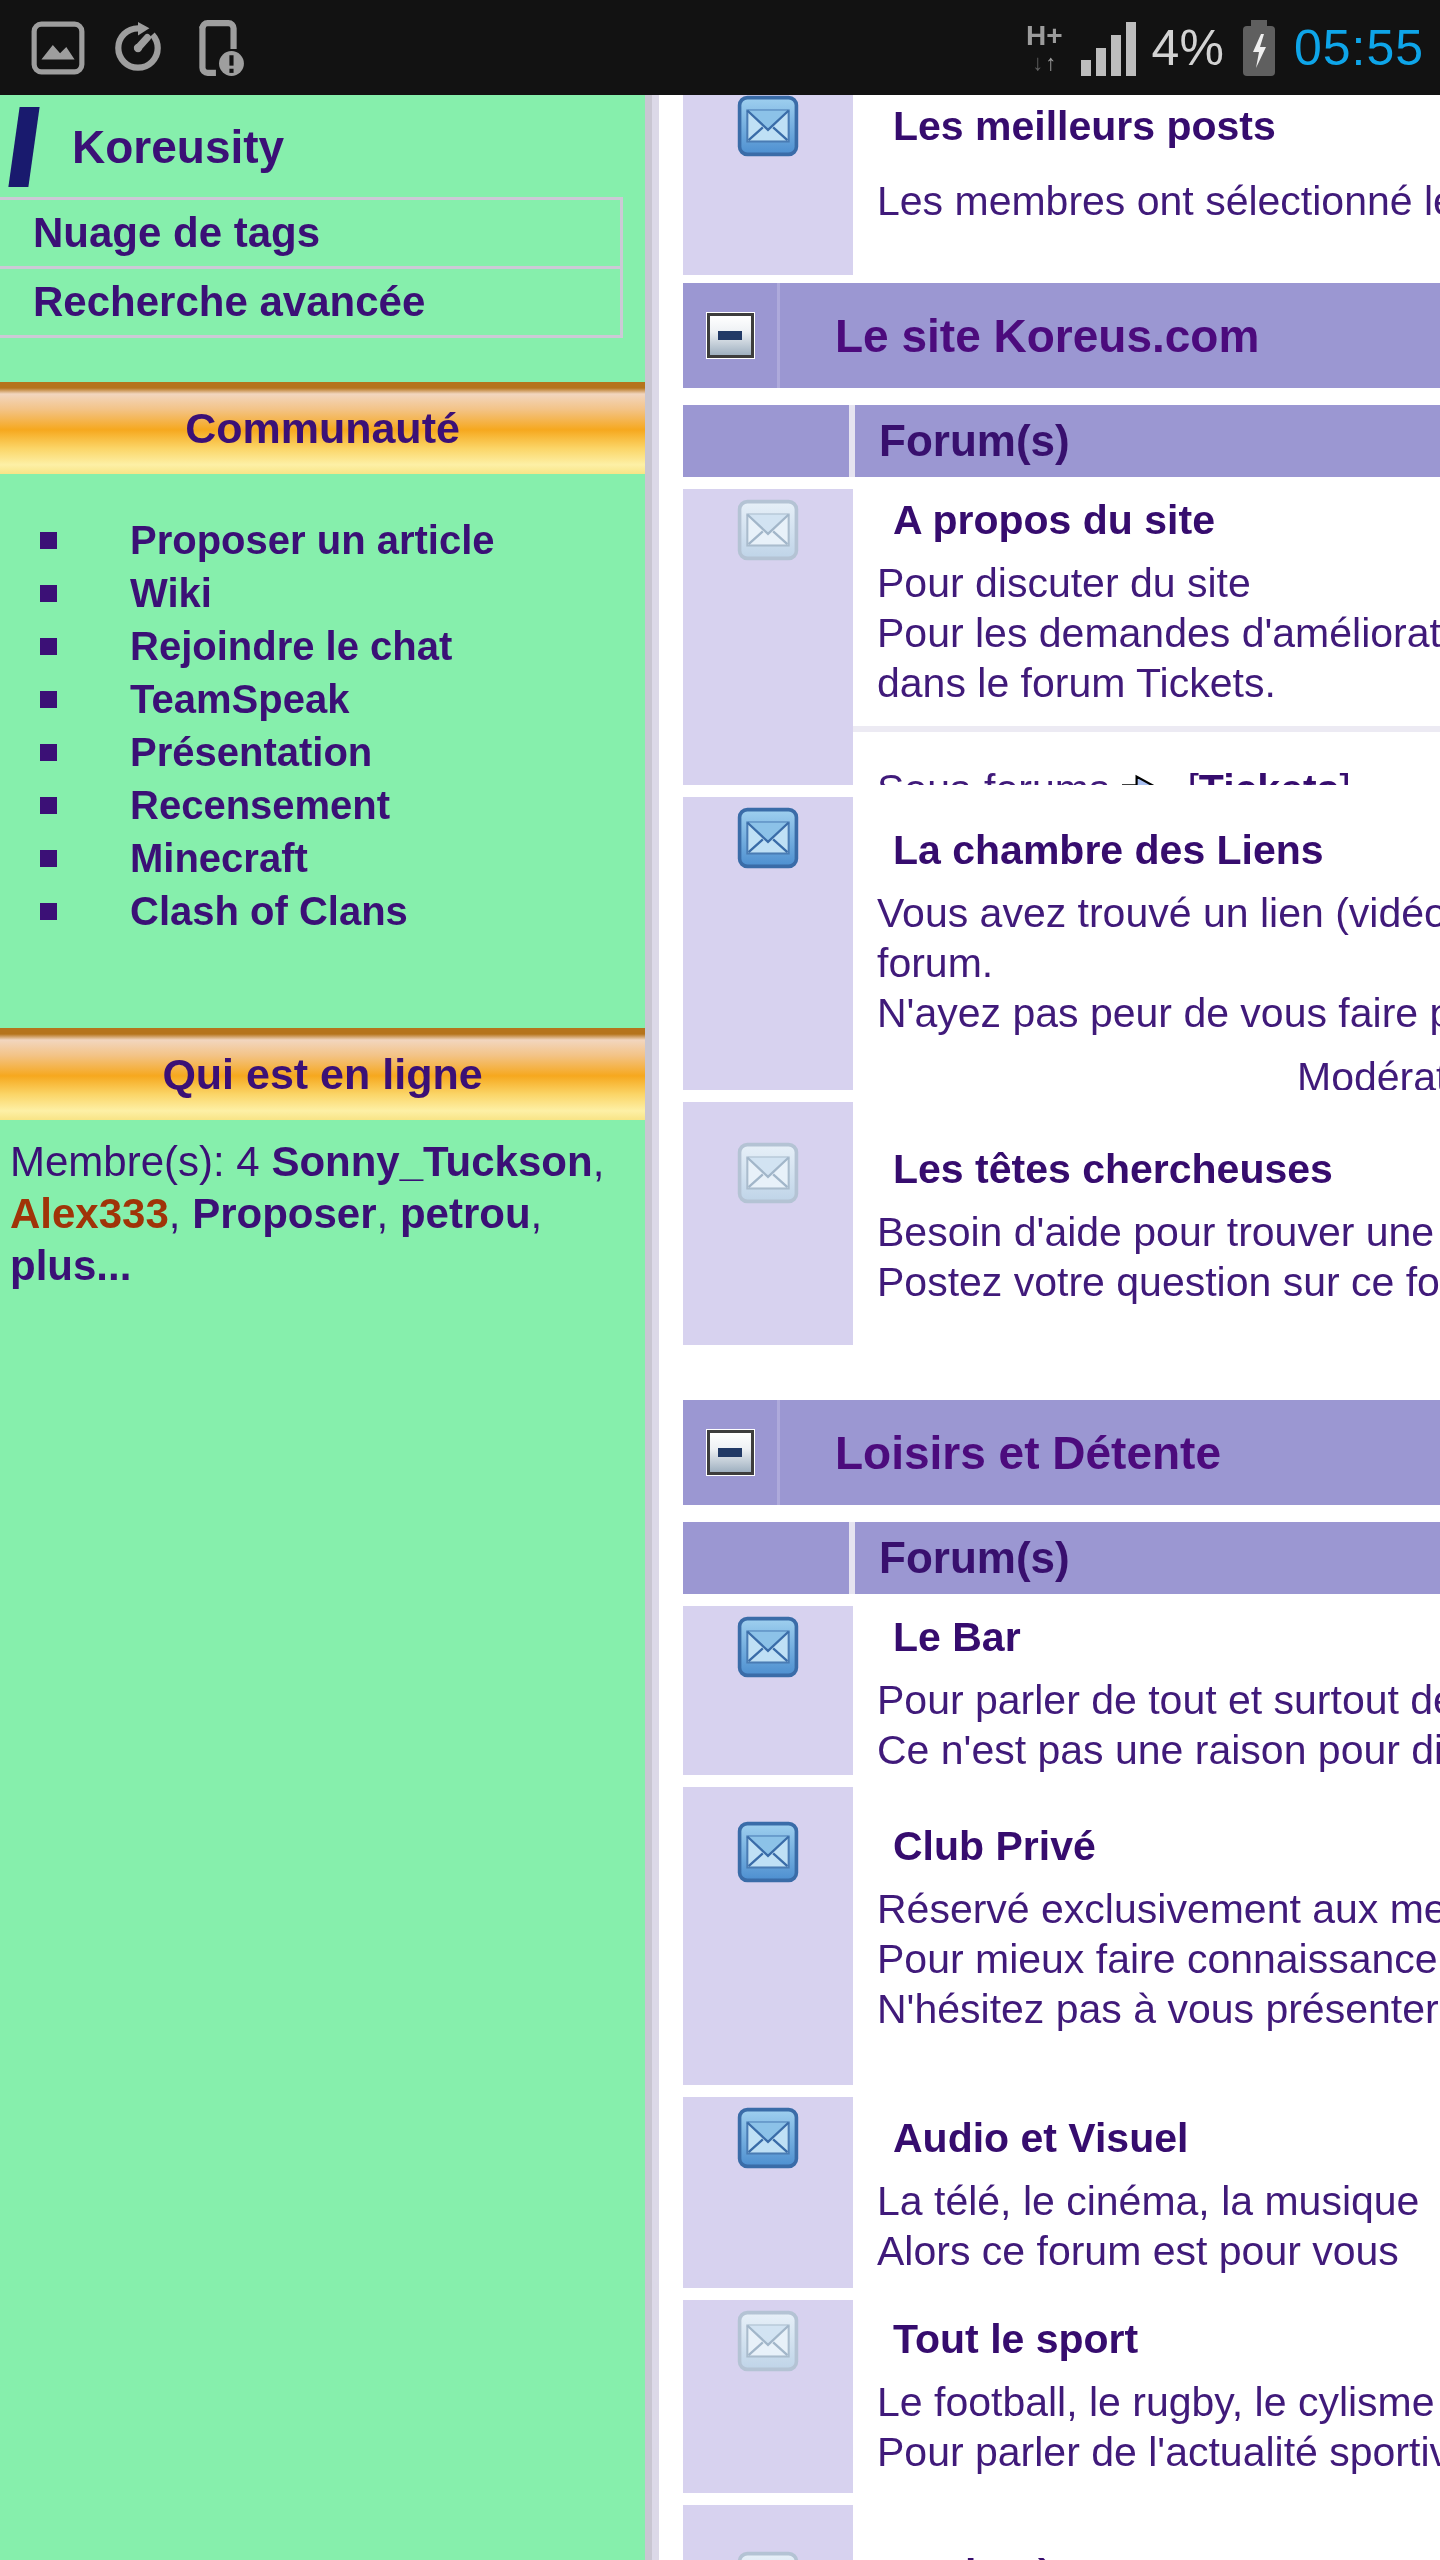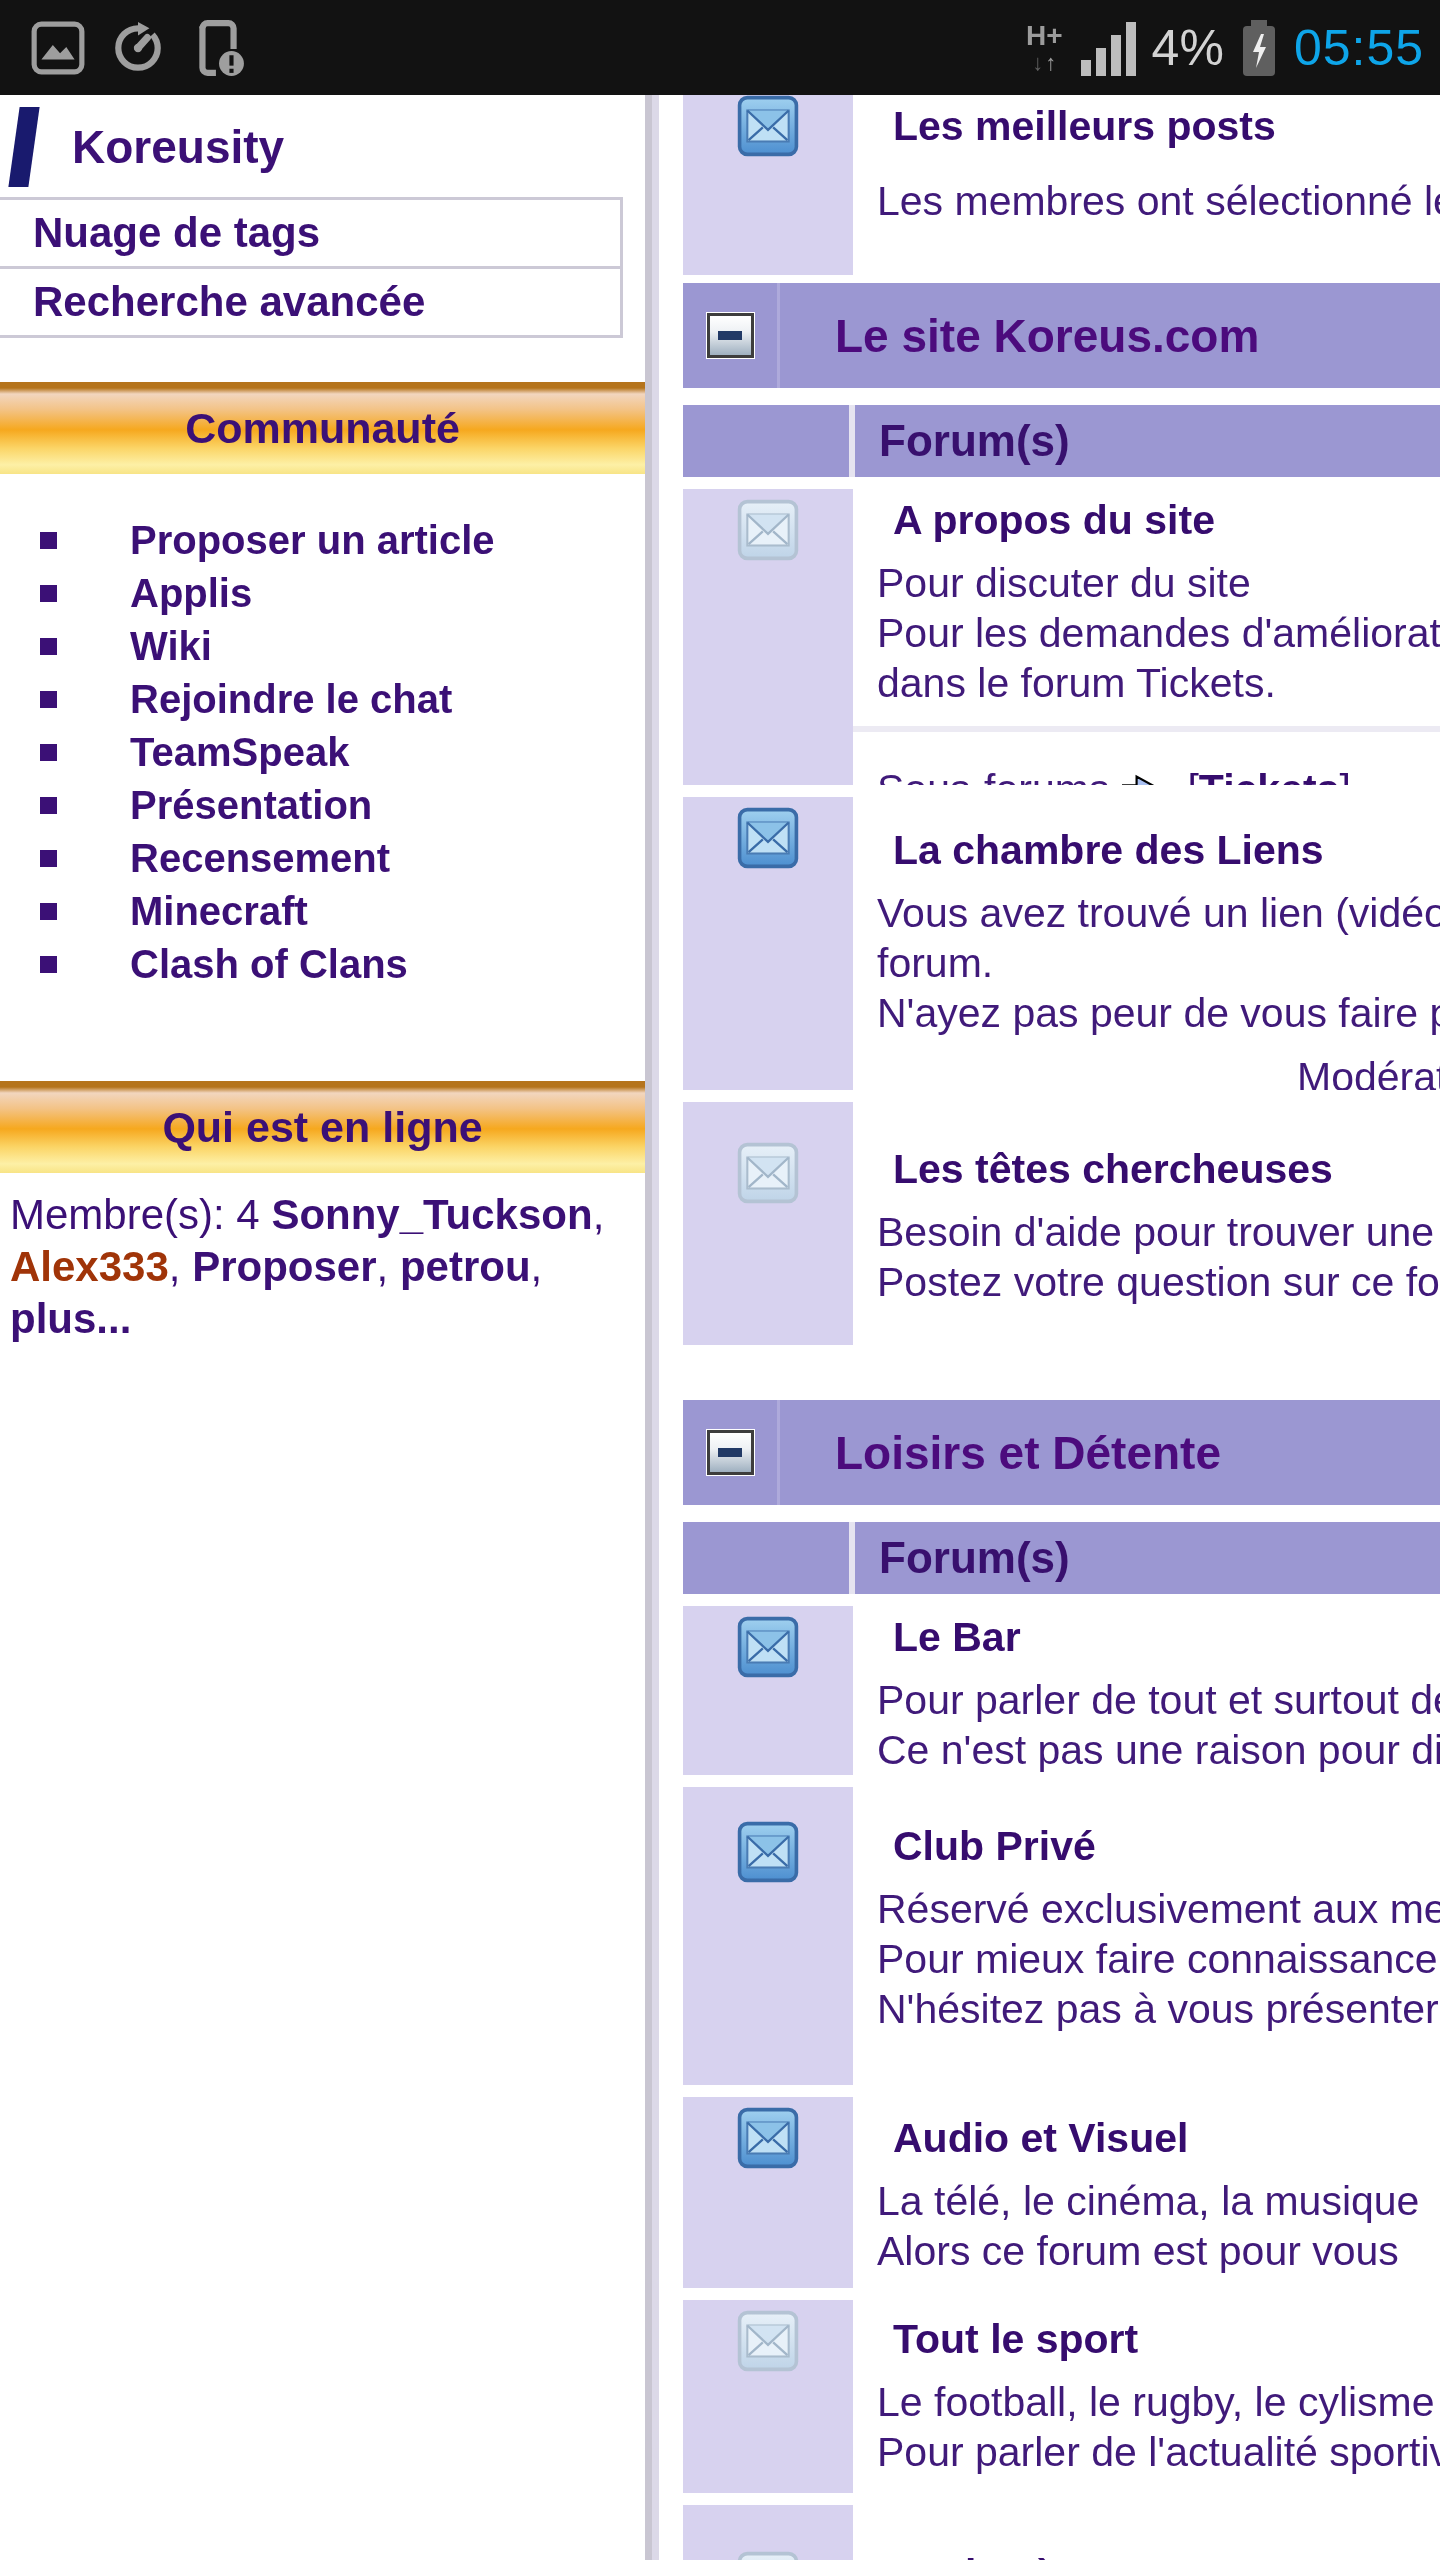--- a/index.html
+++ b/index.html
@@ -17,21 +17,21 @@
   .net-arrows { display:flex; gap:2px; margin-top:2px; }
   .net-arrows span { font-size:22px; line-height:1; }
   .arr-dn { color:#5f5f5f; } .arr-up { color:#9c9c9c; }
   .sigbars { display:flex; align-items:flex-end; gap:5px; height:56px; }
   .sigbars i { display:block; width:10px; background:#bdbdbd; }
   .battery-pct { color:#d2d2d2; font-size:50px; }
   .clock { color:#0ea5e9; font-size:50px; letter-spacing:1px; }
 
   
   .sidebar { position:absolute; left:0; top:95px; width:652px; height:2465px;
-             background:#ffffff; border-right:7px solid #c9c6d2; }
+             background:#86efac; border-right:7px solid #c9c6d2; }
   .main { position:absolute; left:659px; top:95px; width:781px; height:2465px;
           background:#ffffff; overflow:hidden; }
   .main-inner { width:1020px; padding-left:24px; }
   .site-head { display:flex; align-items:center; margin:10px 0 8px 14px; height:84px; }
   .site-head .flag { width:20px; height:80px; background:#191a6e; transform:skewX(-8deg); }
   .site-head .name { font-size:46px; font-weight:bold; color:#3b1076; margin-left:38px; }
   .side-menu { width:623px; border-top:3px solid #ccc9d6; border-right:3px solid #ccc9d6; }
   .side-menu .mitem { font-size:42px; font-weight:bold; color:#3b1076;
                       padding:9px 0 9px 33px; border-bottom:3px solid #ccc9d6; }
   .goldbar { margin-top:44px; height:92px; display:flex; align-items:center; justify-content:center;
@@ -158,24 +158,20 @@
 
   <div class="goldbar">Communauté</div>
 
   <div class="bullist">
     <div class="bitem">
       <span class="sq"></span>
       <span class="blabel">Proposer un article</span>
     </div>
     <div class="bitem">
       <span class="sq"></span>
-      <span class="blabel">Applis</span>
-    </div>
-    <div class="bitem">
-      <span class="sq"></span>
       <span class="blabel">Wiki</span>
     </div>
     <div class="bitem">
       <span class="sq"></span>
       <span class="blabel">Rejoindre le chat</span>
     </div>
     <div class="bitem">
       <span class="sq"></span>
       <span class="blabel">TeamSpeak</span>
     </div>

